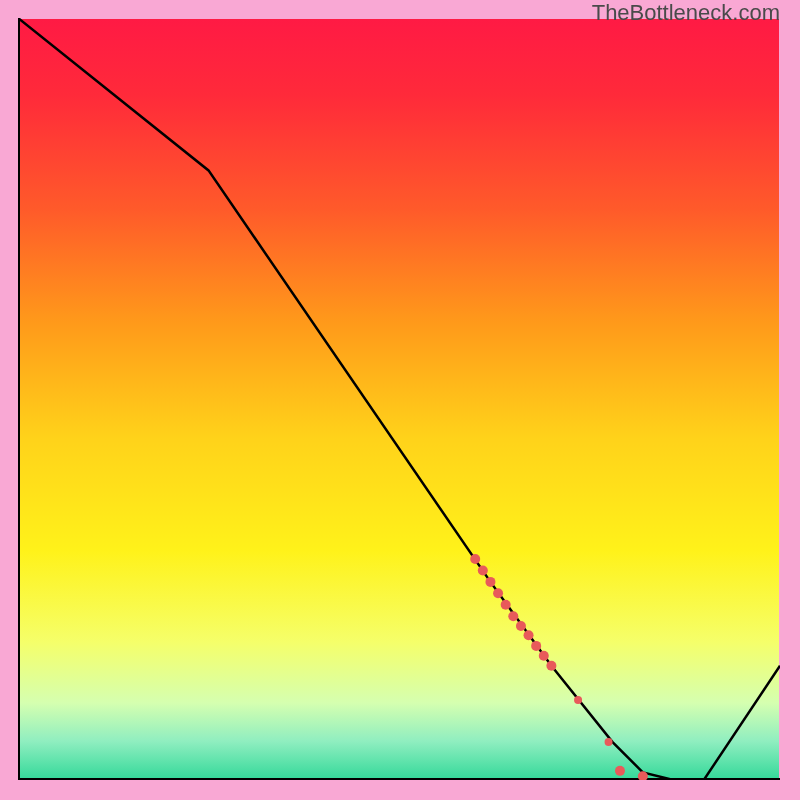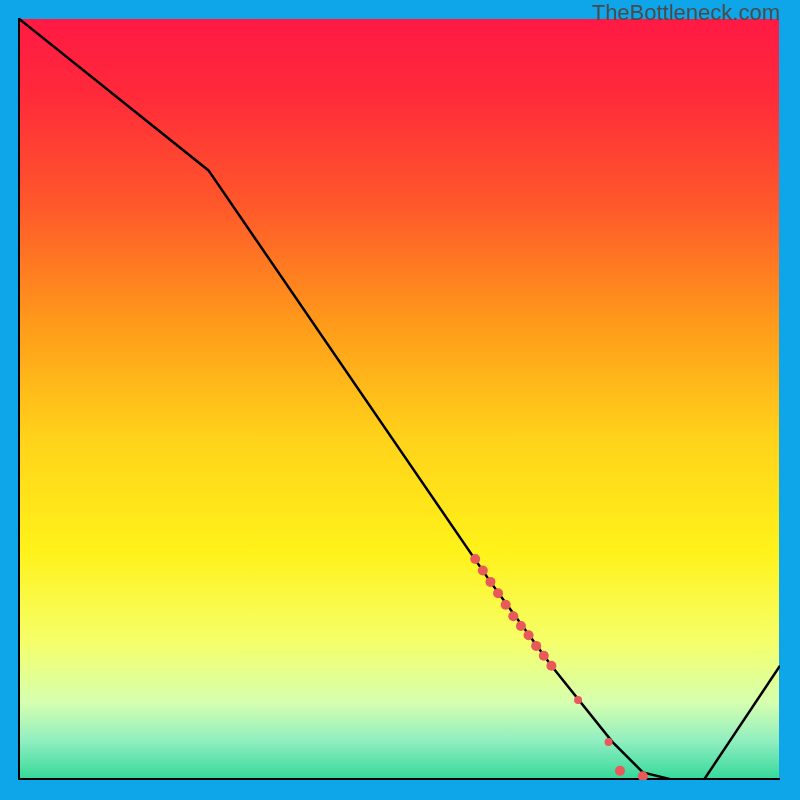--- a/index.html
+++ b/index.html
@@ -1,21 +1,21 @@
 <!DOCTYPE html>
 <html><head>
 <meta charset="utf-8">
 <style>
   * { margin: 0; padding: 0; box-sizing: border-box; }
   html, body { width: 800px; height: 800px; overflow: hidden; }
   .chart-container {
     position: relative;
     width: 800px;
     height: 800px;
-    background: #0ea5e9;
+    background: #f9a8d4;
   }
   .plot-area {
     position: absolute;
     left: 18px;
     top: 18px;
     width: 762px;
     height: 762px;
   }
   .axis-line {
     stroke: #000000;

